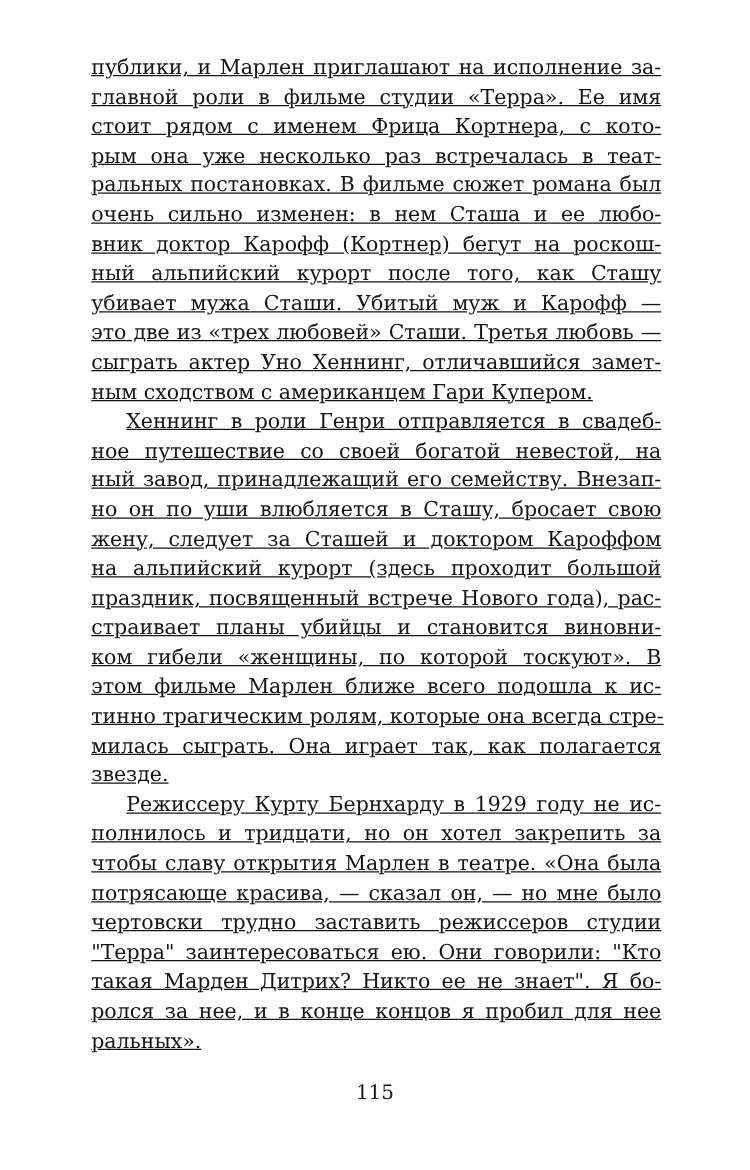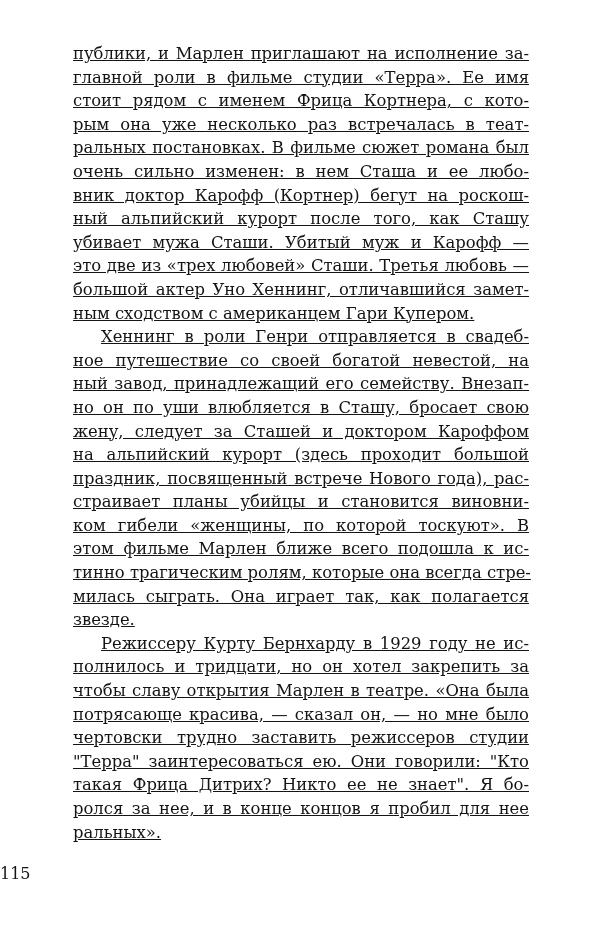--- a/index.html
+++ b/index.html
@@ -35,42 +35,42 @@
       text-align-last: left;
     }
     .line.indent {
       padding-left: 28px;
     }
     .page-number {
       position: absolute;
       left: 0;
       width: 600px;
       top: 864px;
-      text-align: left;
+      text-align: center;
       font-size: 16px;
       line-height: 20px;
     }
   </style>
 </head>
 <body>
 
 <div class="page">
 
   <div>
     <span class="line">публики, и Марлен приглашают на исполнение за-</span>
     <span class="line">главной роли в фильме студии «Терра». Ее имя</span>
     <span class="line">стоит рядом с именем Фрица Кортнера, с кото-</span>
     <span class="line">рым она уже несколько раз встречалась в теат-</span>
     <span class="line">ральных постановках. В фильме сюжет романа был</span>
     <span class="line">очень сильно изменен: в нем Сташа и ее любо-</span>
     <span class="line">вник доктор Карофф (Кортнер) бегут на роскош-</span>
     <span class="line">ный альпийский курорт после того, как Сташу</span>
     <span class="line">убивает мужа Сташи. Убитый муж и Карофф —</span>
     <span class="line">это две из «трех любовей» Сташи. Третья любовь —</span>
-    <span class="line">большой актер Уно Хеннинг, отличавшийся замет-</span>
+    <span class="line">сыграть актер Уно Хеннинг, отличавшийся замет-</span>
     <span class="line last">ным сходством с американцем Гари Купером.</span>
   </div>
 
   <div>
     <span class="line indent">Хеннинг в роли Генри отправляется в свадеб-</span>
     <span class="line">ное путешествие со своей богатой невестой, на</span>
     <span class="line">ный завод, принадлежащий его семейству. Внезап-</span>
     <span class="line">но он по уши влюбляется в Сташу, бросает свою</span>
     <span class="line">жену, следует за Сташей и доктором Кароффом</span>
     <span class="line">на альпийский курорт (здесь проходит большой</span>
@@ -83,19 +83,19 @@
     <span class="line last">звезде.</span>
   </div>
 
   <div>
     <span class="line indent">Режиссеру Курту Бернхарду в 1929 году не ис-</span>
     <span class="line">полнилось и тридцати, но он хотел закрепить за</span>
     <span class="line">чтобы славу открытия Марлен в театре. «Она была</span>
     <span class="line">потрясающе красива, — сказал он, — но мне было</span>
     <span class="line">чертовски трудно заставить режиссеров студии</span>
     <span class="line">"Терра" заинтересоваться ею. Они говорили: "Кто</span>
-    <span class="line">такая Фрица Дитрих? Никто ее не знает". Я бо-</span>
+    <span class="line">такая Марден Дитрих? Никто ее не знает". Я бо-</span>
     <span class="line">ролся за нее, и в конце концов я пробил для нее</span>
     <span class="line last">ральных».</span>
   </div>
 </div>
 
 <div class="page-number">115</div>
 
 </body></html>

